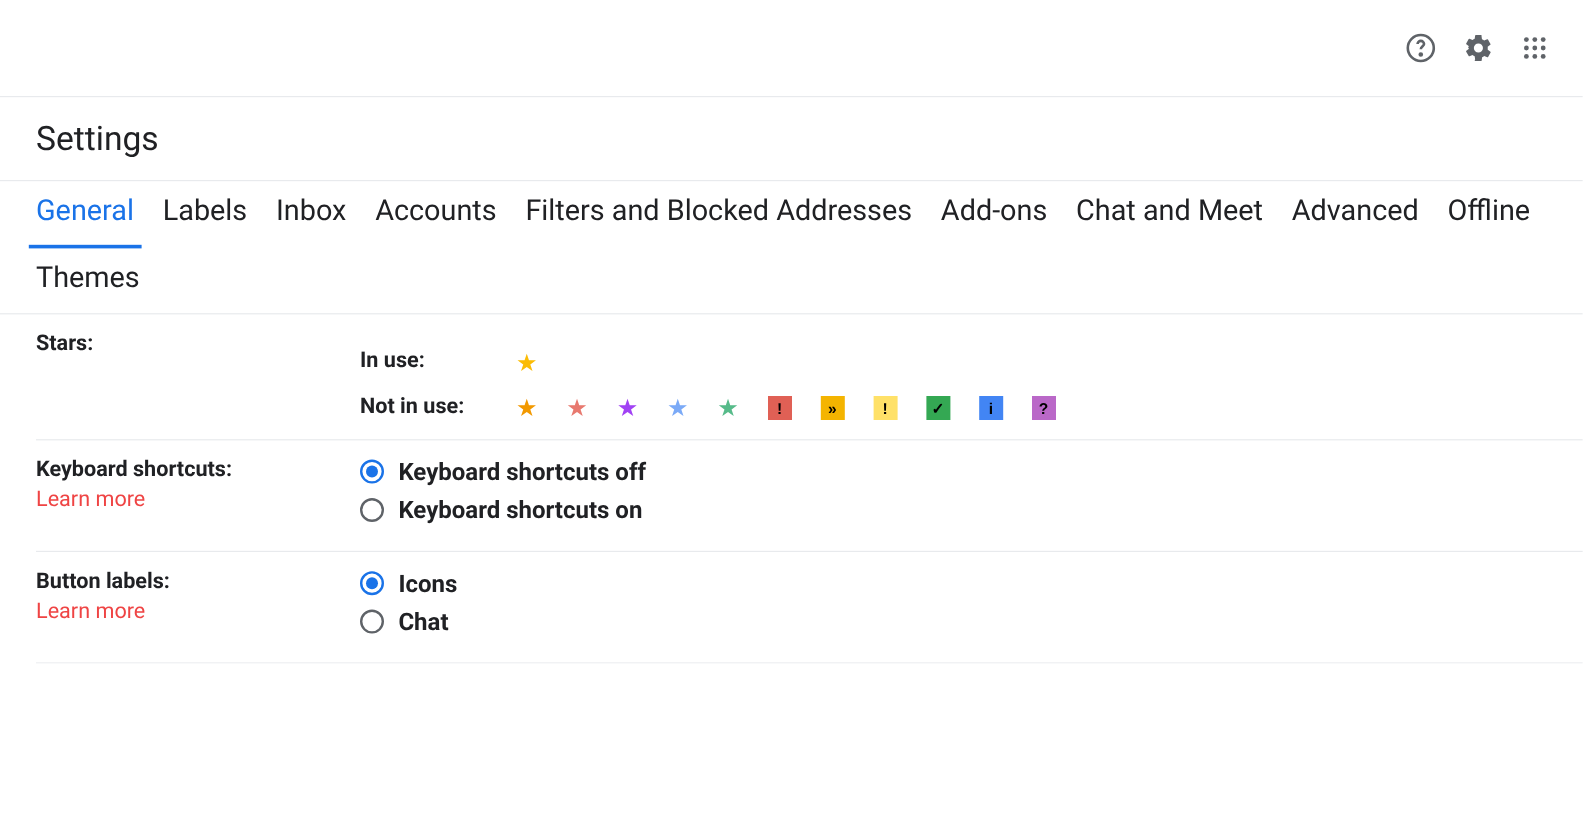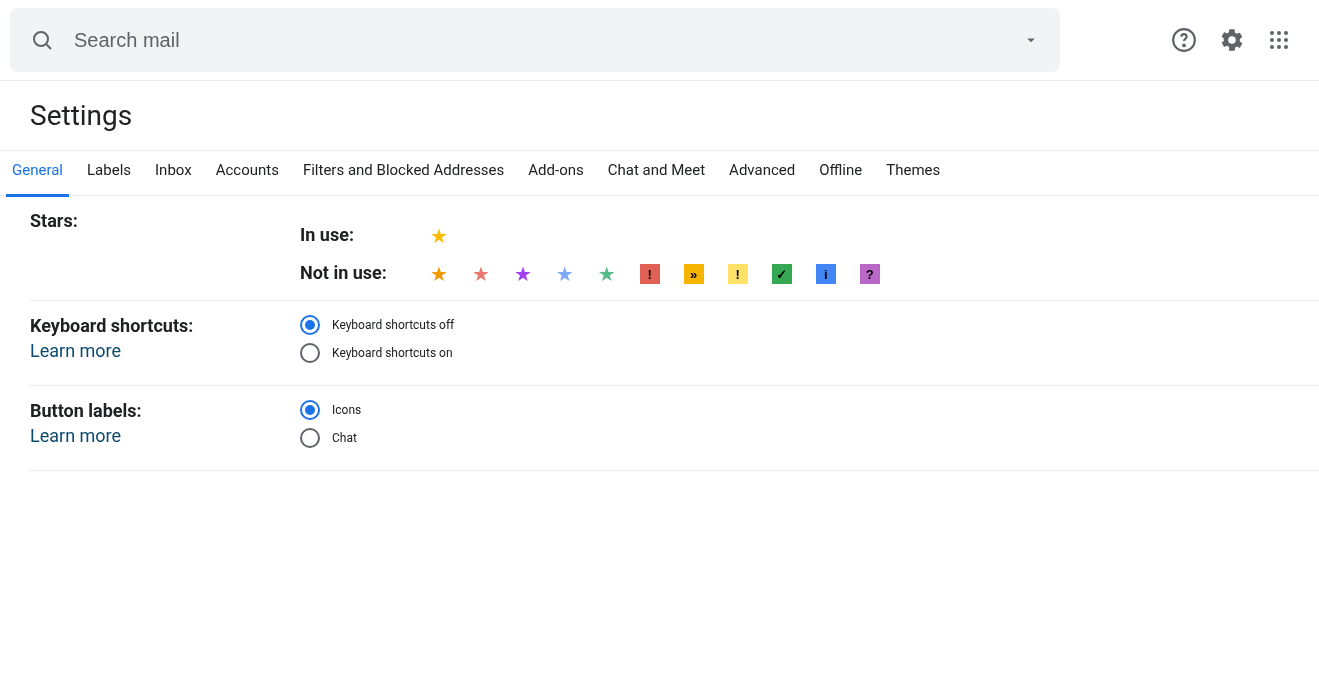--- a/index.html
+++ b/index.html
@@ -11,70 +11,56 @@
   .search-box input { flex: 1; border: none; background: transparent; font-size: 20px; color: #5f6368; outline: none; }
   .search-box input::placeholder { color: #5f6368; }
   .search-box .caret { color: #5f6368; cursor: pointer; }
   .topbar-icons { display: flex; align-items: center; gap: 22px; margin-left: auto; margin-right: 20px; }
   .topbar-icons .icon-btn { color: #5f6368; cursor: pointer; display:flex; align-items:center; justify-content:center; }
   
   .divider { border-bottom: 1px solid #e8eaed; }
   
   .page-title { font-size: 28px; font-weight: 400; padding: 18px 0 18px 30px; }
   
-  .tabs { display: flex; flex-wrap: wrap; padding: 0 12px; border-bottom: 1px solid #e8eaed; row-gap: 24px; column-gap: 24px; font-size: 15px; color: #202124; padding-top:8px; padding-bottom: 14px; }
+  .tabs { display: flex; flex-wrap: wrap; padding: 0 30px; border-bottom: 1px solid #e8eaed; row-gap: 24px; column-gap: 24px; font-size: 24px; color: #202124; padding-top:8px; padding-bottom: 14px; }
   .tab { cursor: pointer; padding: 2px 0; white-space: nowrap; }
   .tab.active { color: #1a73e8; position: relative; }
   .tab.active::after { content:''; position:absolute; left:-6px; right:-6px; bottom:-16px; height:3px; background:#1a73e8; }
   
   .settings-body { padding: 0 0 0 30px; }
   .section { display: flex; border-bottom: 1px solid #e8eaed; padding: 14px 0; }
   .section-label { flex: 0 0 270px; font-size: 18px; }
   .section-label .lbl { font-weight: 700; }
-  .section-label .learn { color: #0c4a6e; font-size: 18px; display: block; margin-top: 4px; cursor:pointer; }
+  .section-label .learn { color: #ef4444; font-size: 18px; display: block; margin-top: 4px; cursor:pointer; }
   .section-content { flex: 1; font-size: 18px; }
   
   .stars-desc .bold { font-weight: 700; }
   .stars-desc { line-height: 1.5; }
   .presets-row { margin-top: 14px; display:flex; align-items:center; gap: 48px; }
   .preset-links { display:flex; gap: 14px; }
   .preset-links span { color:#1a73e8; cursor:pointer; }
   .star-row { margin-top: 14px; display:flex; align-items:flex-start; }
   .star-row .rowlbl { font-weight:700; width: 130px; display:inline-block; }
   .star-icons { display:flex; gap: 24px; align-items:center; }
   .star { font-size: 20px; cursor: grab; }
   .sq { width:20px; height:20px; display:flex; align-items:center; justify-content:center; font-size:13px; font-weight:700; cursor:grab; font-family: Arial, sans-serif; }
   
   .radio-row { display:flex; align-items:center; gap:12px; margin-bottom: 8px; cursor:pointer; }
   .radio-outer { width:20px; height:20px; border:2px solid #5f6368; border-radius:50%; display:flex; align-items:center; justify-content:center; flex-shrink:0; }
   .radio-row.checked .radio-outer { border-color:#1a73e8; }
   .radio-inner { width:10px; height:10px; border-radius:50%; background:#1a73e8; display:none; }
   .radio-row.checked .radio-inner { display:block; }
-  .radio-label { font-weight:400; font-size:12px; }
+  .radio-label { font-weight:700; font-size:20px; }
   
   svg { display:block; }
 </style>
 </head>
 <body>
 
 <div class="topbar">
-  <div class="search-box">
-    <span class="sicon">
-      <svg width="24" height="24" viewBox="0 0 24 24" fill="none" stroke="currentColor" stroke-width="2">
-          <circle cx="11" cy="11" r="7"></circle>
-          <line x1="21" y1="21" x2="16.5" y2="16.5"></line>
-        </svg>
-    </span>
-    <input type="text" placeholder="Search mail" style="">
-    <span class="caret">
-      <svg width="18" height="18" viewBox="0 0 24 24" fill="currentColor">
-          <path d="M7 10l5 5 5-5z"></path>
-        </svg>
-    </span>
-  </div>
   <div class="topbar-icons">
     <span class="icon-btn">
       <svg width="26" height="26" viewBox="0 0 24 24" fill="none" stroke="currentColor" stroke-width="2">
           <circle cx="12" cy="12" r="10"></circle>
           <path d="M9.5 9a2.5 2.5 0 015 0c0 1.5-2.5 2-2.5 4"></path>
           <circle cx="12" cy="17" r="0.8" fill="currentColor"></circle>
         </svg>
     </span>
     <span class="icon-btn">
       <svg width="26" height="26" viewBox="0 0 24 24" fill="currentColor">

